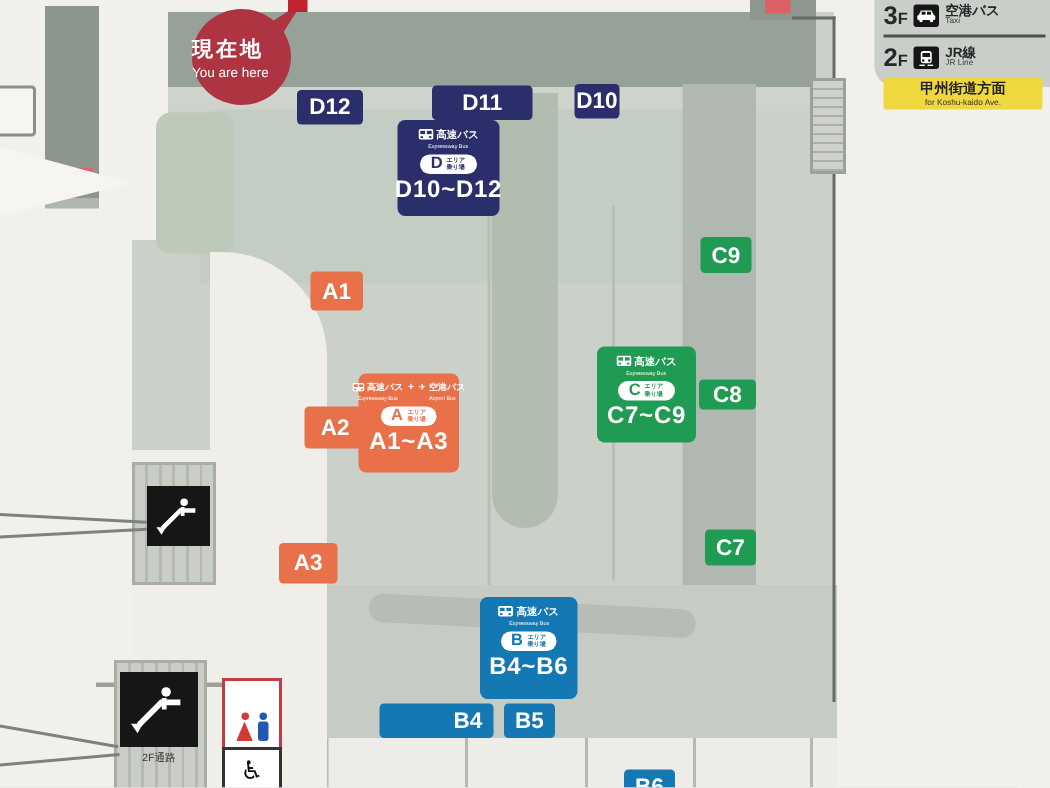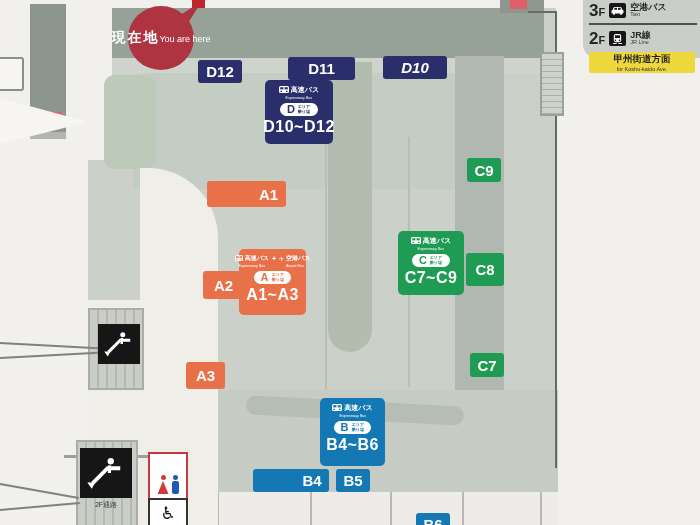--- a/index.html
+++ b/index.html
@@ -61,21 +61,21 @@
   .svc-jp.small{font-size:6px;}
   .svc-en{color:#fff;font-size:4px;transform:scale(.9);white-space:nowrap;}
   .plus{color:#fff;font-size:7px;font-weight:bold;line-height:1;margin-top:1px;}
   .pill{background:#fff;border-radius:9px;display:flex;align-items:center;gap:2px;padding:1px 7px;margin-top:3px;}
   .pill .letter{font-size:11px;font-weight:bold;line-height:1;}
   .pill .mini{display:flex;flex-direction:column;line-height:1;}
   .pill .mini span{font-size:4.5px;font-weight:bold;transform:scale(.9);}
   .range{color:#fff;font-size:16px;font-weight:bold;margin-top:2px;letter-spacing:.5px;white-space:nowrap;}
   
   .yah-bubble{left:128px;top:6px;width:66px;height:64px;background:#ad3440;border-radius:50%;
-    display:flex;flex-direction:row;align-items:center;justify-content:center;color:#fff;z-index:12;}
+    display:flex;flex-direction:column;justify-content:center;color:#fff;z-index:12;}
   .yah-jp{font-size:14px;font-weight:bold;letter-spacing:2px;white-space:nowrap;}
   .yah-en{font-size:9px;margin-top:1px;white-space:nowrap;}
   .yah-tail{left:172px;top:1px;width:30px;height:26px;background:#ad3440;clip-path:polygon(0 75%,100% 0,45% 100%);z-index:11;}
   .yah-marker{left:192px;top:0;width:13px;height:8px;background:#c2242e;z-index:11;}
   
   .info-panel{left:583px;top:-4px;width:120px;height:62px;background:#c9cec8;border-radius:0 0 0 14px;z-index:12;
     box-sizing:border-box;padding:2px 0 0 6px;}
   .ip-row{display:flex;align-items:center;gap:4px;height:24px;}
   .ip-floor{font-weight:bold;color:#24282a;font-size:17px;line-height:1;}
   .ip-floor .f{font-size:11px;}
@@ -165,21 +165,21 @@
         <i class="head"></i>
         <i class="body"></i>
       </div>
   </div>
   <div class="abs hc-box" style="left:148px;top:498px;width:36px;height:27px;">♿</div>
   <div class="abs leader" style="left:0;top:483px;width:80px;transform:rotate(10deg);"></div>
   <div class="abs leader" style="left:0;top:509px;width:80px;transform:rotate(-5deg);"></div>
 
   <div class="abs tag tag-d" style="left:198px;top:60px;width:44px;height:23px;">D12</div>
   <div class="abs tag tag-d" style="left:288px;top:57px;width:67px;height:23px;">D11</div>
-  <div class="abs tag tag-d" style="left:383px;top:56px;width:64px;height:23px;font-style:italic;">D10</div>
+  <div class="abs tag tag-d" style="left:383px;top:56px;width:30px;height:23px;">D10</div>
   <div class="abs zone-box bg-d" style="left:265px;top:80px;width:68px;height:64px;">
     <div class="svc-row">
       <div class="svc">
         <div class="svc-line">
           <svg width="10" height="8" viewBox="0 0 10 8">
               <rect width="10" height="7" rx="1.5" fill="#fff"></rect>
               <rect x="1.2" y="1.2" width="3.2" height="2.2" fill="currentColor"></rect>
               <rect x="5.6" y="1.2" width="3.2" height="2.2" fill="currentColor"></rect>
               <rect x="1.4" y="4.8" width="1.6" height="1.2" fill="currentColor"></rect>
               <rect x="7" y="4.8" width="1.6" height="1.2" fill="currentColor"></rect>
@@ -193,21 +193,21 @@
       <span class="letter">D</span>
       <span class="mini">
           <span>エリア</span>
           <span>乗り場</span>
         </span>
     </div>
     <div class="range">D10~D12</div>
   </div>
 
   <div class="abs tag tag-c" style="left:467px;top:158px;width:34px;height:24px;">C9</div>
-  <div class="abs tag tag-c" style="left:466px;top:253px;width:38px;height:33px;">C8</div>
+  <div class="abs tag tag-c" style="left:466px;top:253px;width:38px;height:20px;">C8</div>
   <div class="abs tag tag-c" style="left:470px;top:353px;width:34px;height:24px;">C7</div>
   <div class="abs zone-box bg-c" style="left:398px;top:231px;width:66px;height:64px;">
     <div class="svc-row">
       <div class="svc">
         <div class="svc-line">
           <svg width="10" height="8" viewBox="0 0 10 8">
               <rect width="10" height="7" rx="1.5" fill="#fff"></rect>
               <rect x="1.2" y="1.2" width="3.2" height="2.2" fill="currentColor"></rect>
               <rect x="5.6" y="1.2" width="3.2" height="2.2" fill="currentColor"></rect>
               <rect x="1.4" y="4.8" width="1.6" height="1.2" fill="currentColor"></rect>
@@ -221,21 +221,21 @@
     <div class="pill">
       <span class="letter">C</span>
       <span class="mini">
           <span>エリア</span>
           <span>乗り場</span>
         </span>
     </div>
     <div class="range">C7~C9</div>
   </div>
 
-  <div class="abs tag tag-a" style="left:207px;top:181px;width:35px;height:26px;padding-left:44px;">A1</div>
+  <div class="abs tag tag-a" style="left:207px;top:181px;width:35px;height:26px;">A1</div>
   <div class="abs tag tag-a" style="left:203px;top:271px;width:41px;height:28px;">A2</div>
   <div class="abs tag tag-a" style="left:186px;top:362px;width:39px;height:27px;">A3</div>
   <div class="abs zone-box bg-a" style="left:239px;top:249px;width:67px;height:66px;">
     <div class="svc-row">
       <div class="svc">
         <div class="svc-line">
           <svg width="8" height="7" viewBox="0 0 10 8">
               <rect width="10" height="7" rx="1.5" fill="#fff"></rect>
               <rect x="1.2" y="1.2" width="3.2" height="2.2" fill="currentColor"></rect>
               <rect x="5.6" y="1.2" width="3.2" height="2.2" fill="currentColor"></rect>

